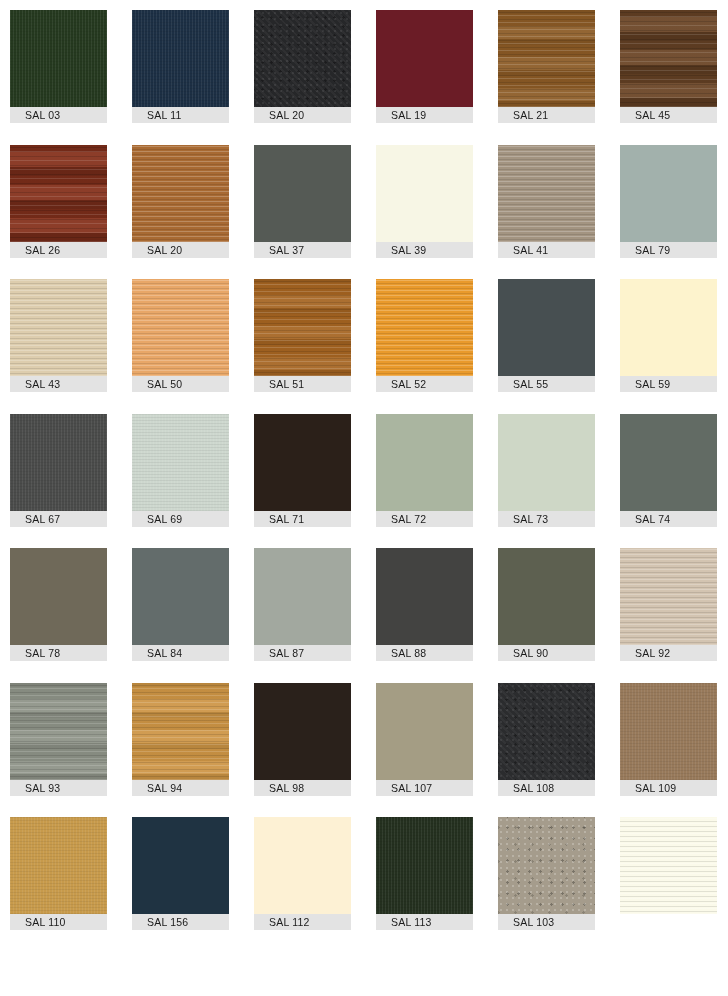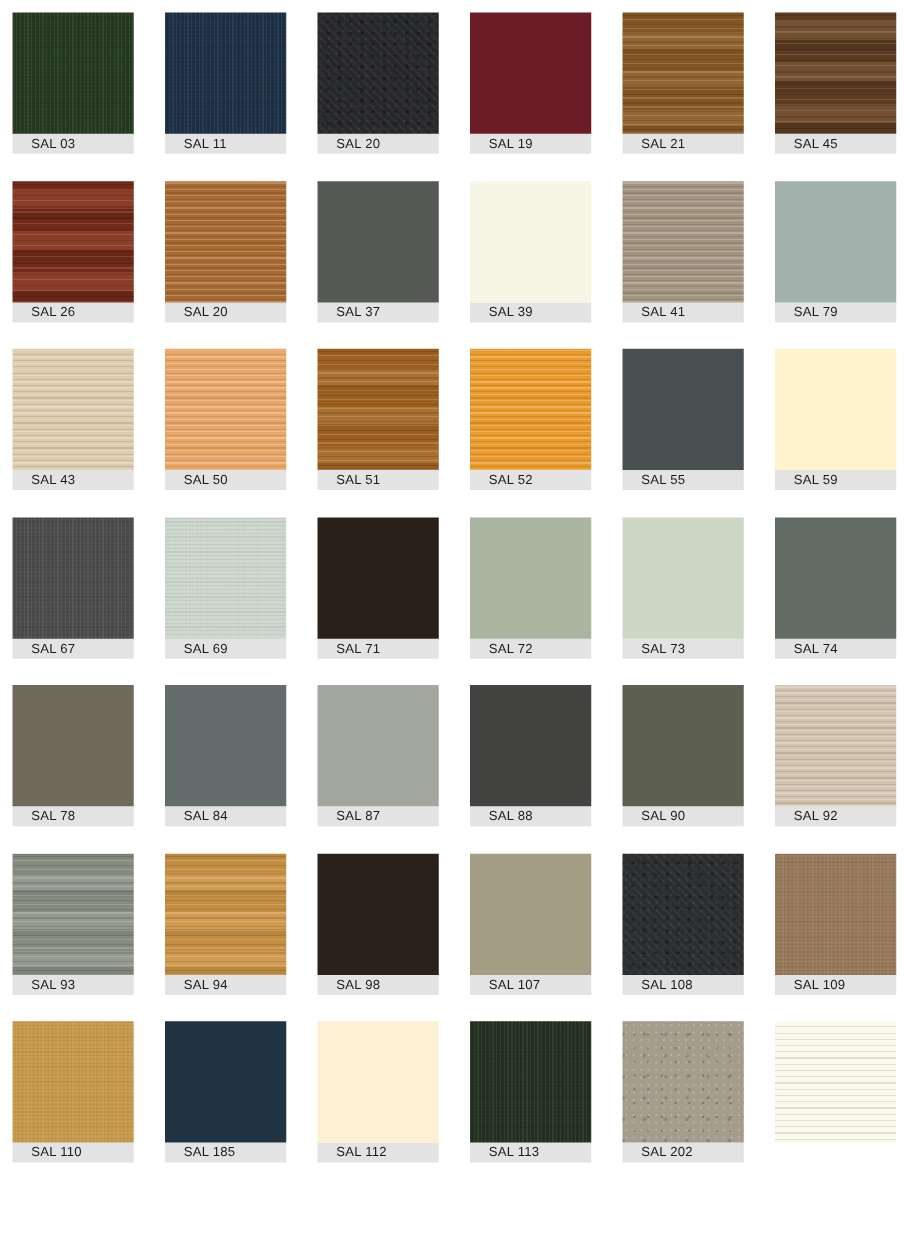--- a/index.html
+++ b/index.html
@@ -265,31 +265,31 @@
       <div class="swatch-cell">
         <div class="swatch-chip tex-linen" style="background: rgb(151, 121, 90);"></div>
         <div class="swatch-label">SAL 109</div>
       </div>
       <div class="swatch-cell">
         <div class="swatch-chip tex-linen" style="background: rgb(199, 154, 75);"></div>
         <div class="swatch-label">SAL 110</div>
       </div>
       <div class="swatch-cell">
         <div class="swatch-chip" style="background: rgb(31, 51, 66);"></div>
-        <div class="swatch-label">SAL 185</div>
+        <div class="swatch-label">SAL 156</div>
       </div>
       <div class="swatch-cell">
         <div class="swatch-chip" style="background: rgb(253, 241, 212);"></div>
         <div class="swatch-label">SAL 112</div>
       </div>
       <div class="swatch-cell">
         <div class="swatch-chip tex-linen" style="background: rgb(36, 48, 31);"></div>
         <div class="swatch-label">SAL 113</div>
       </div>
       <div class="swatch-cell">
         <div class="swatch-chip tex-stone" style="background: rgb(165, 156, 140);"></div>
-        <div class="swatch-label">SAL 202</div>
+        <div class="swatch-label">SAL 103</div>
       </div>
       <div class="swatch-cell">
         <div class="swatch-chip tex-wood-fine" style="background: rgb(251, 250, 234);"></div>
       </div>
     </div>
 </div>
 
 </body></html>

